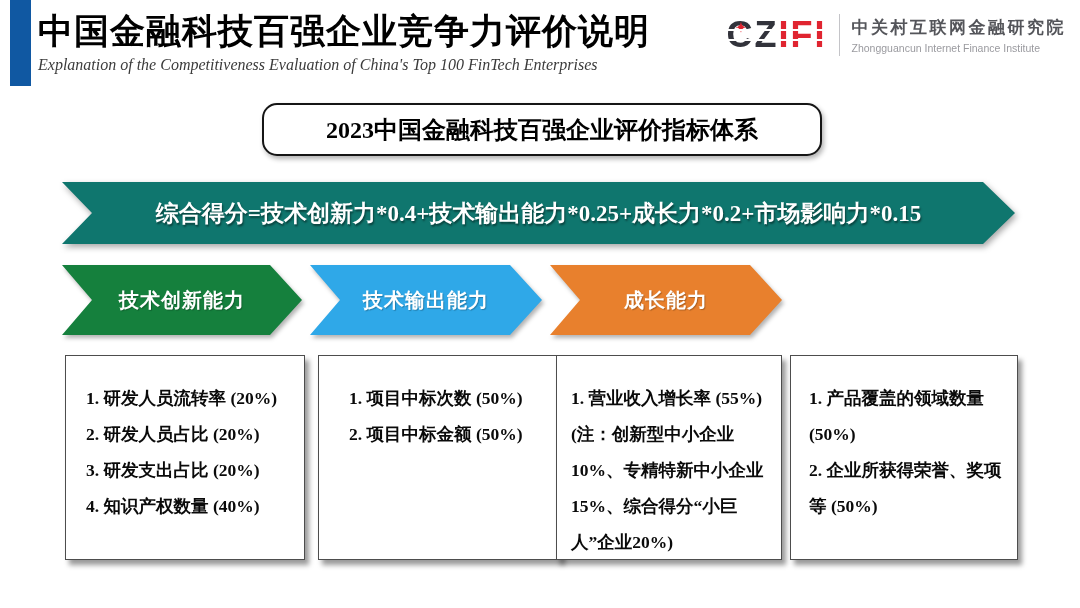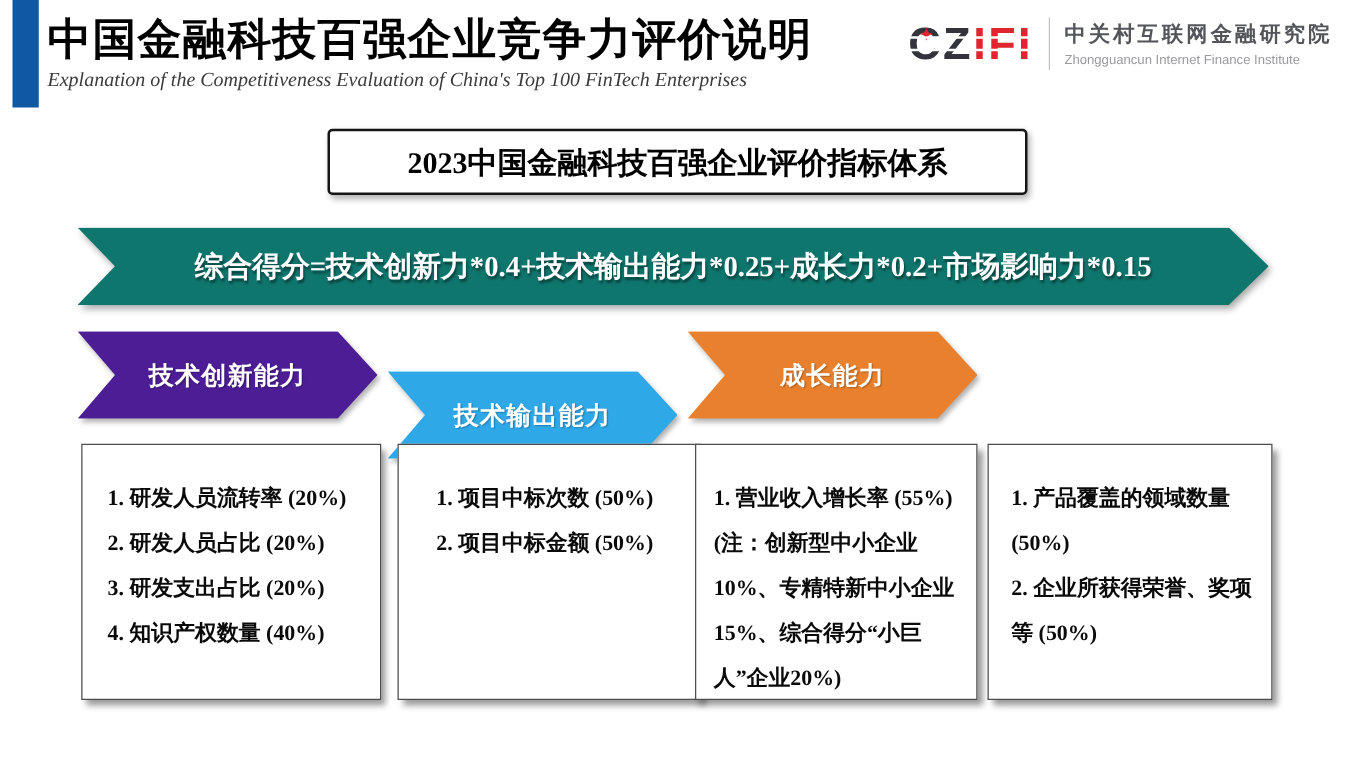--- a/index.html
+++ b/index.html
@@ -20,43 +20,43 @@
   .wordmark::after{content:"";position:absolute;left:0;right:0;top:14px;height:2px;background:#fff;
                    box-shadow:0 10px 0 #fff;pointer-events:none;}
   .logo-star{position:absolute;left:9px;top:-7px;font-size:13px;color:#e02430;}
   .logo-divider{width:1px;height:42px;background:#c4c4c8;}
   .org{display:flex;flex-direction:column;justify-content:center;}
   .org-cn{font-size:17px;font-weight:bold;color:#54555a;letter-spacing:2.5px;white-space:nowrap;}
   .org-en{font-size:10.5px;color:#9a9a9f;margin-top:3px;white-space:nowrap;}
 
   
   .title-box{position:absolute;left:262px;top:103px;width:556px;height:49px;background:#fff;
-             border:2px solid #151515;border-radius:4px;box-shadow:2px 3px 5px rgba(0,0,0,.3);
+             border:2px solid #151515;border-radius:15px;box-shadow:2px 3px 5px rgba(0,0,0,.3);
              display:flex;align-items:center;justify-content:center;
              font-family:"Liberation Serif",serif;font-weight:bold;font-size:24px;color:#000;
              white-space:nowrap;}
 
   
   .banner-wrap{position:absolute;left:62px;top:182px;width:953px;height:62px;
                filter:drop-shadow(2px 3px 3px rgba(0,0,0,.35));}
   .banner{width:100%;height:100%;background:#0f766e;
           clip-path:polygon(0 0,calc(100% - 32px) 0,100% 50%,calc(100% - 32px) 100%,0 100%,30px 50%);
           display:flex;align-items:center;justify-content:center;}
   .banner span{font-family:"Liberation Serif",serif;font-weight:bold;font-size:23px;color:#fff;
                text-shadow:1px 2px 2px rgba(0,0,0,.45);white-space:nowrap;}
 
   
   .arrow-wrap{position:absolute;top:265px;height:70px;filter:drop-shadow(2px 3px 2px rgba(0,0,0,.3));}
   .arrow{width:100%;height:100%;
          clip-path:polygon(0 0,calc(100% - 32px) 0,100% 50%,calc(100% - 32px) 100%,0 100%,30px 50%);
          display:flex;align-items:center;justify-content:center;}
   .arrow span{font-weight:bold;font-size:20px;color:#fff;letter-spacing:1px;white-space:nowrap;
               text-shadow:1px 1px 1px rgba(0,0,0,.25);}
-  .aw0{left:62px;width:240px;}  .aw0 .arrow{background:#4c1d95;}
-  .aw1{left:310px;width:232px;margin-top:32px;} .aw1 .arrow{background:#2FA8E8;}
+  .aw0{left:62px;width:240px;}  .aw0 .arrow{background:#15803d;}
+  .aw1{left:310px;width:232px;} .aw1 .arrow{background:#2FA8E8;}
   .aw2{left:550px;width:232px;} .aw2 .arrow{background:#E8802D;}
   .aw3{left:788px;width:228px;} .aw3 .arrow{background:#8A96A6;}
 
   
   .dbox{position:absolute;top:355px;height:205px;background:#fff;border:1.5px solid #4d4d4d;
         box-shadow:4px 5px 5px rgba(0,0,0,.4);box-sizing:border-box;
         padding:24px 10px 0 20px;color:#0a0a0a;}
   .dbox .item{font-family:"Liberation Serif",serif;font-weight:bold;font-size:17.5px;
               line-height:36px;}
   .b0{left:65px;width:240px;}

